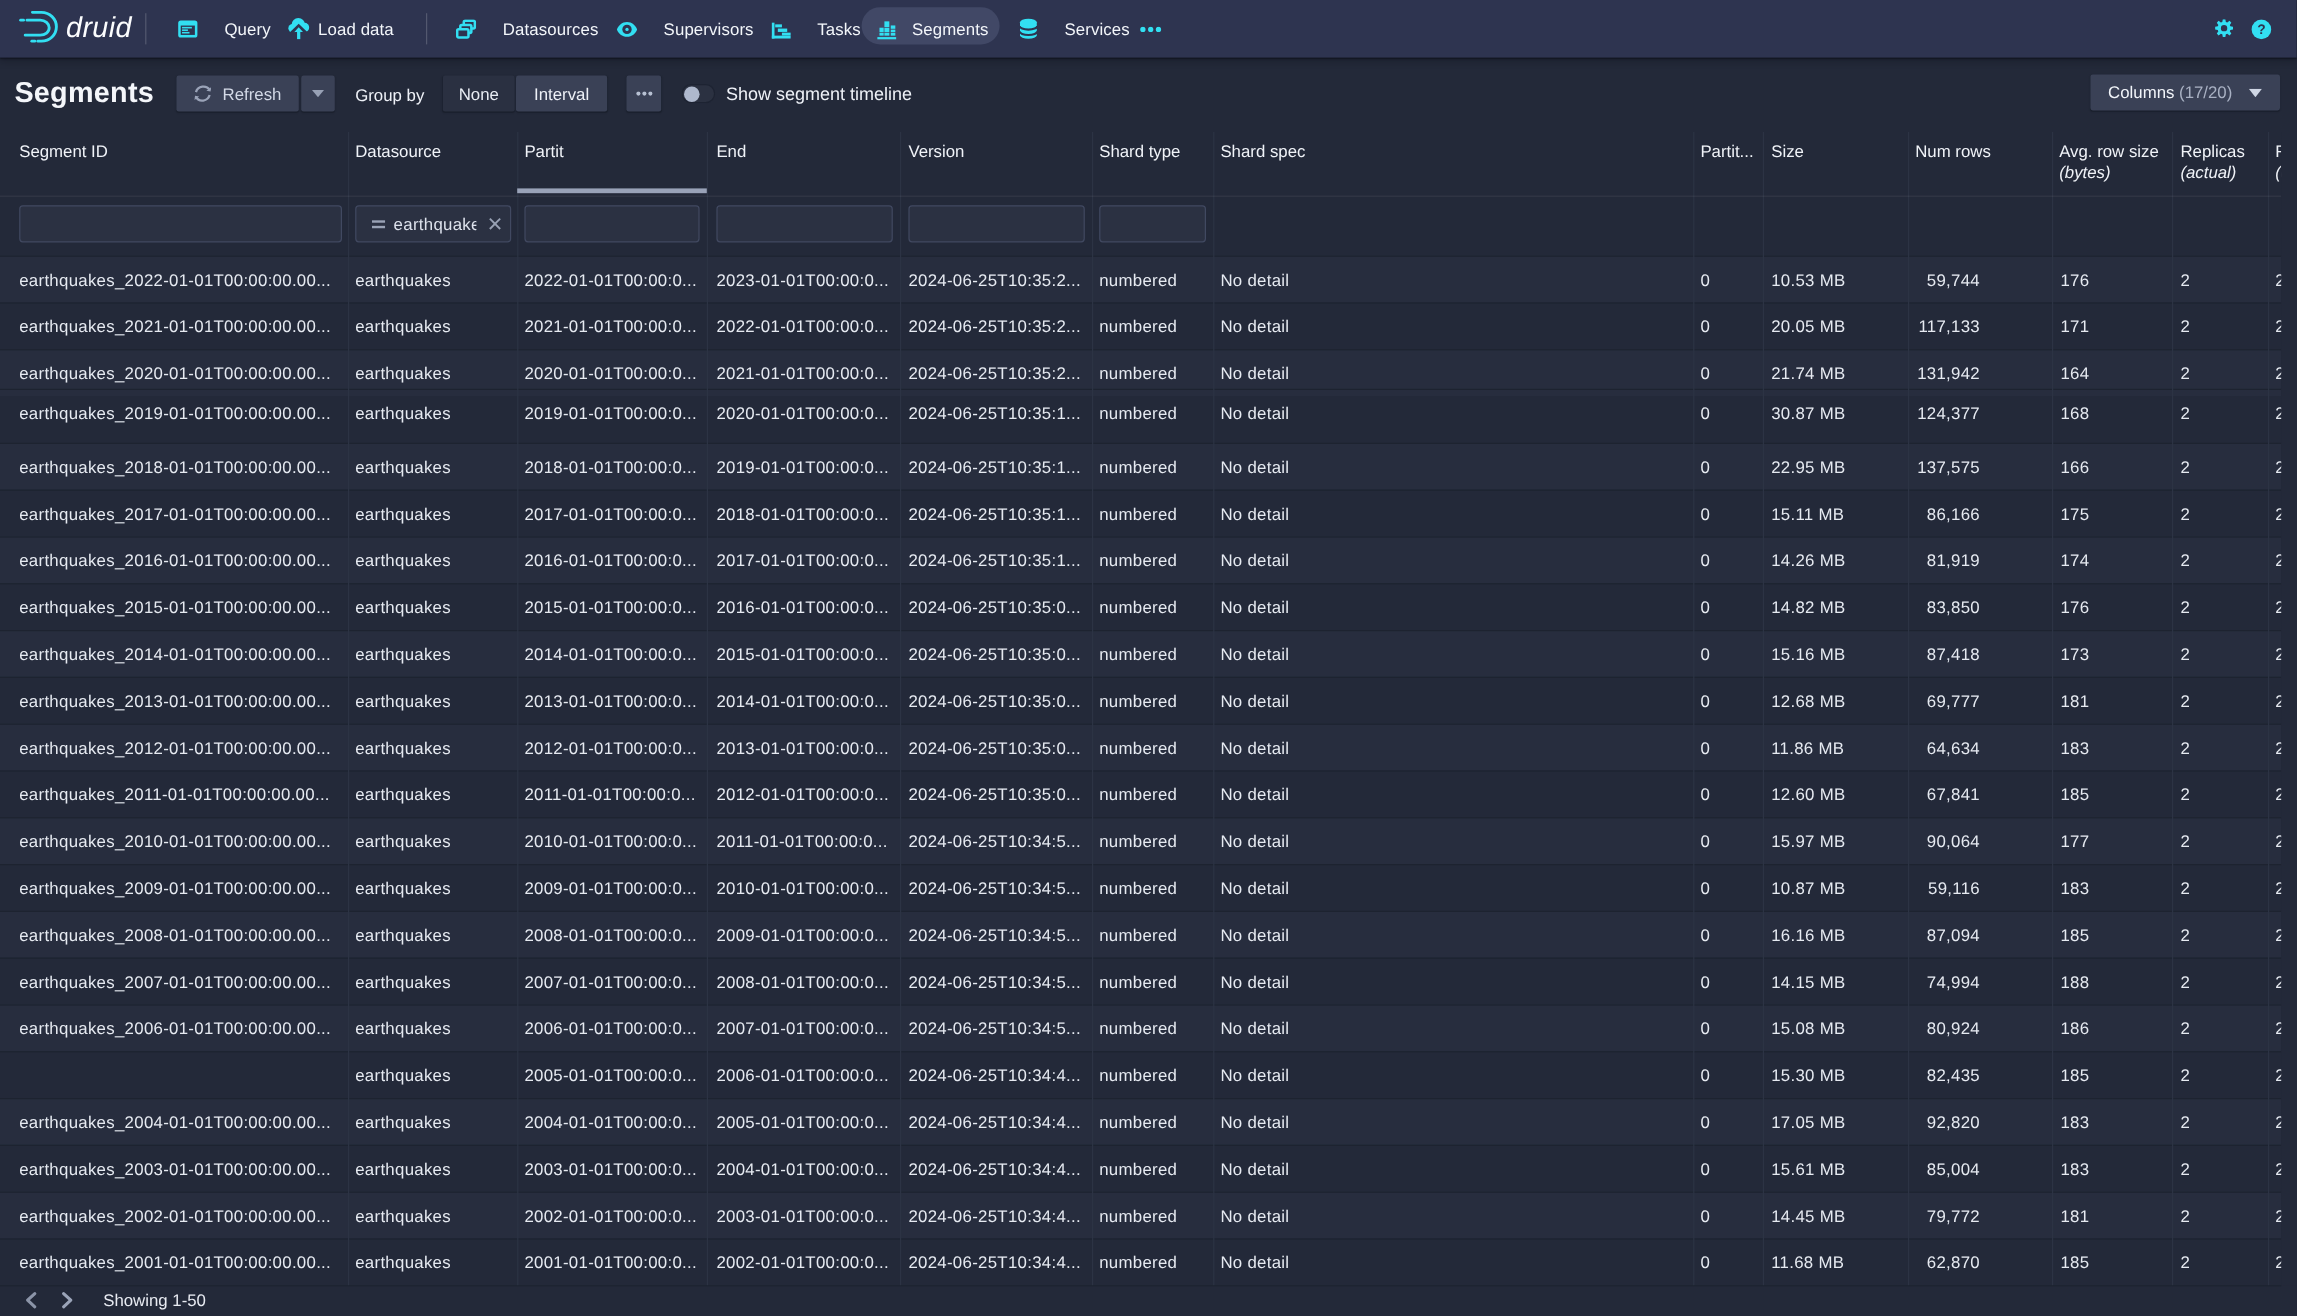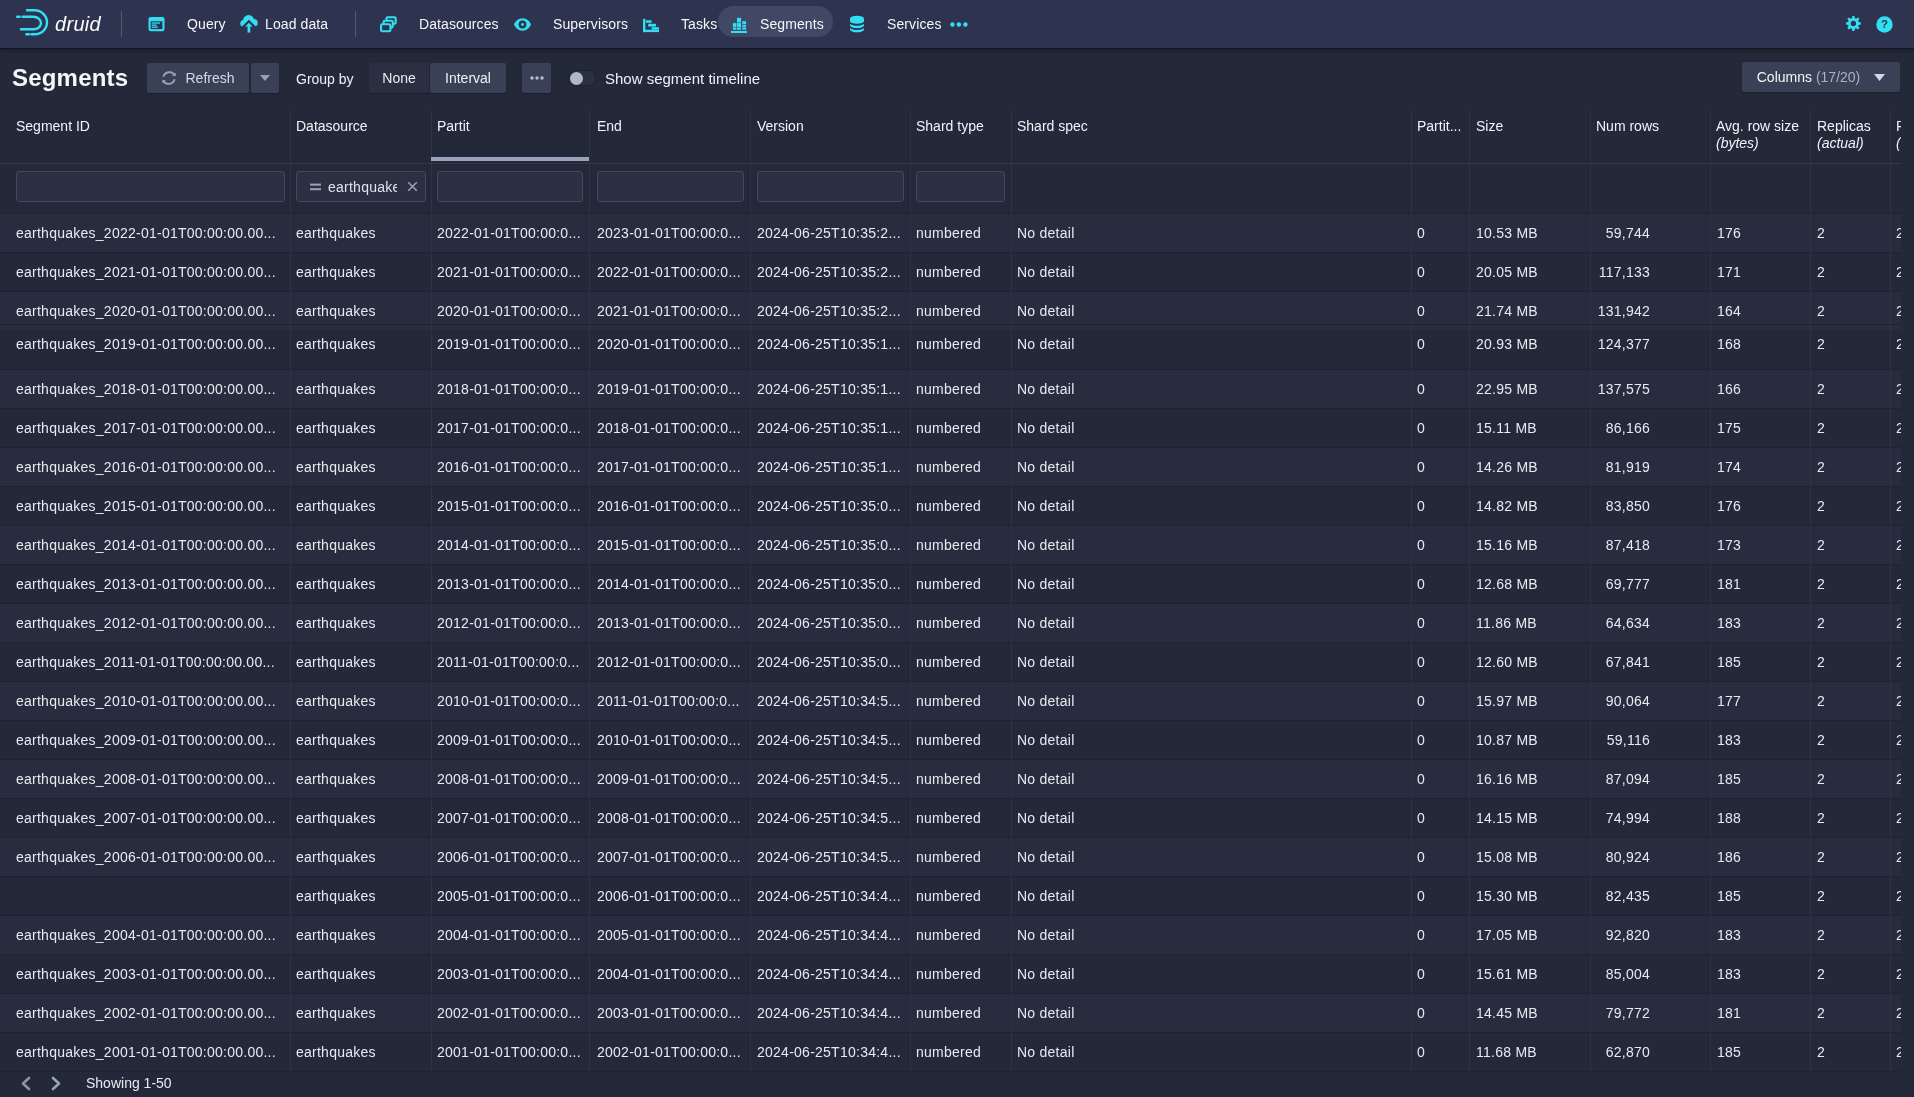--- a/index.html
+++ b/index.html
@@ -34,21 +34,21 @@
 <div id="nav">
 
   <svg class="abs" style="left:14px;top:7px" width="40" height="34" viewBox="0 0 40 34">
     <g fill="none" stroke="#32dff2" stroke-width="2.4" stroke-linecap="round">
       <path d="M13 3.3 H20.5 C27.5 3.3 33 8.7 33 15.3 C33 22 27.5 27.3 20.5 27.3 H17.5"></path>
       <path d="M8.5 9.8 H19.5 C23.6 9.8 27 12.7 27 16.1 C27 19.6 23.6 22.3 19.5 22.3 H7"></path>
       <path d="M3.2 9.8 H5.6"></path>
       <path d="M12.5 27.3 H15"></path>
     </g>
   </svg>
-  <span class="item" style="left:55px;font-size:20px;font-style:italic;color:#fcfdfe;letter-spacing:.3px">druid</span>
+  <span class="item" style="left:55px;font-size:24px;font-style:italic;color:#fcfdfe;letter-spacing:.3px">druid</span>
   <div class="navdiv" style="left:121px"></div>
   <div class="item" style="left:148px">
     <svg width="17" height="16" viewBox="0 0 17 16">
         <rect x="0.5" y="1" width="16" height="14.3" rx="2.2" fill="#32dff2"></rect>
         <rect x="2.6" y="5.3" width="11.8" height="7.8" fill="#2e3450"></rect>
         <rect x="3.7" y="6.4" width="8.2" height="1.3" fill="#32dff2"></rect>
         <rect x="3.7" y="8.5" width="4.9" height="1.3" fill="#32dff2"></rect>
         <rect x="3.7" y="10.6" width="6.2" height="1.3" fill="#32dff2"></rect>
       </svg>
     <span class="txt">Query</span>
@@ -289,21 +289,21 @@
 </div>
 <div class="r" style="top:324px">
 <span class="c" style="left:16px">earthquakes_2019-01-01T00:00:00.00...</span>
 <span class="c" style="left:296px">earthquakes</span>
 <span class="c" style="left:437px">2019-01-01T00:00:0...</span>
 <span class="c" style="left:597px">2020-01-01T00:00:0...</span>
 <span class="c" style="left:757px">2024-06-25T10:35:1...</span>
 <span class="c" style="left:916px">numbered</span>
 <span class="c" style="left:1017px">No detail</span>
 <span class="c" style="left:1417px">0</span>
-<span class="c" style="left:1476px">20.93 MB</span>
+<span class="c" style="left:1476px">30.87 MB</span>
 <span class="c nr" style="left:1596px">124,377</span>
 <span class="c" style="left:1717px">168</span>
 <span class="c" style="left:1817px">2</span>
 <span class="c" style="left:1896px">2</span>
 </div>
 <div class="r odd" style="top:369px">
 <span class="c" style="left:16px">earthquakes_2018-01-01T00:00:00.00...</span>
 <span class="c" style="left:296px">earthquakes</span>
 <span class="c" style="left:437px">2018-01-01T00:00:0...</span>
 <span class="c" style="left:597px">2019-01-01T00:00:0...</span>

